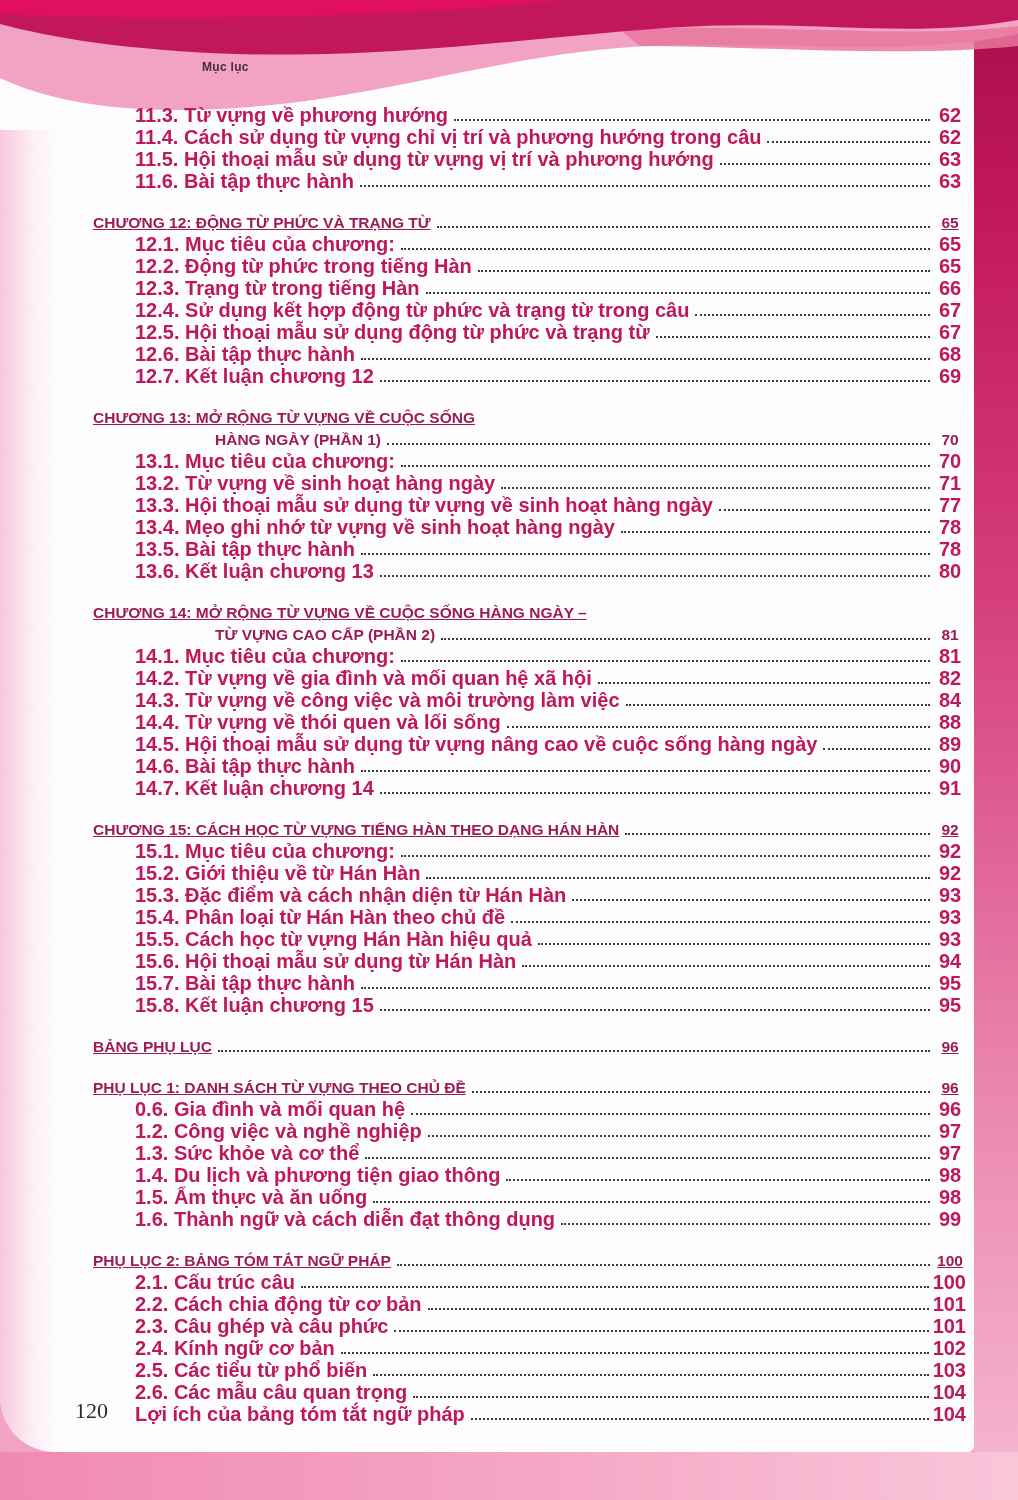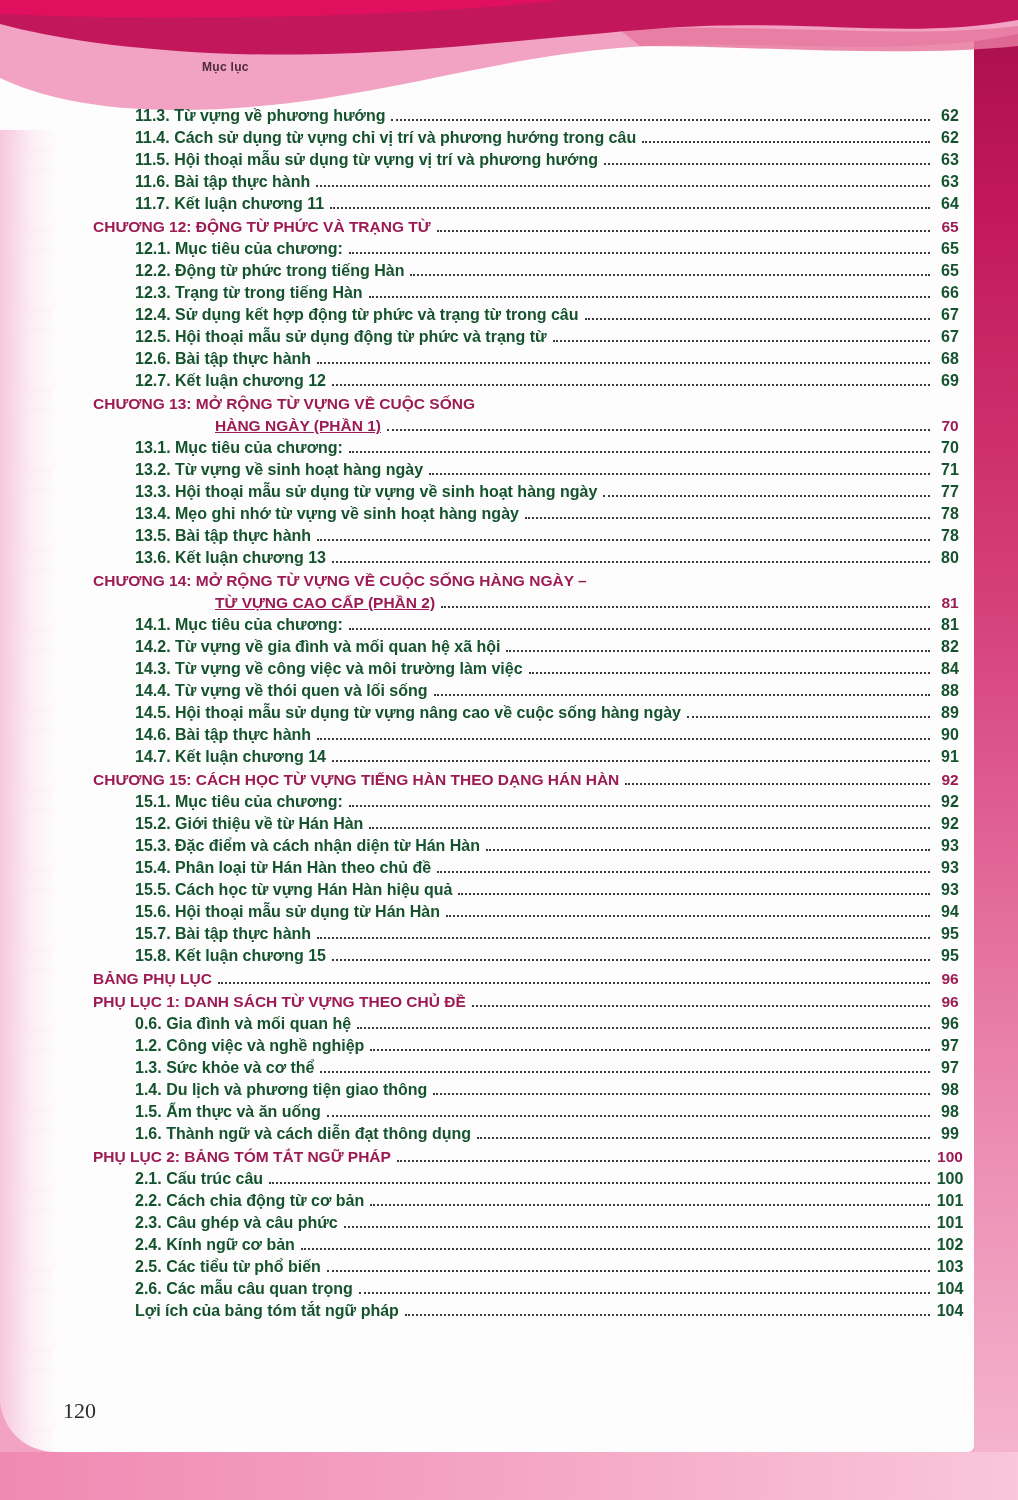--- a/index.html
+++ b/index.html
@@ -41,42 +41,42 @@
     background:linear-gradient(90deg, rgba(242,155,195,.55), rgba(242,155,195,.15) 55%, rgba(242,155,195,0));
     border-bottom-left-radius:55px;
   }
   .top-deco { position:absolute; top:0; left:0; width:1018px; height:160px; z-index:4; display:block; }
   
   .doc-header {
     position:absolute; top:60px; left:158px; z-index:5;
     font-size:12px; font-weight:700; color:#4e2b3b; letter-spacing:.3px;margin-left:44px;
   }
   .page-number {
-    position:absolute; top:1398px; left:63px; z-index:5;
+    position:absolute; top:1398px; left:75px; z-index:5;
     font-family:"Liberation Serif", serif;
     font-size:22px; color:#2b2b2b;
   }
   
   .toc { position:absolute; top:103px; left:93px; width:873px; z-index:5; }
   .row {
     display:flex; align-items:flex-end;
     height:22px; line-height:19px;
-    font-size:16px; font-weight:700; color:#14532d;
+    font-size:20px; font-weight:700; color:#be185d;
   }
   .row .txt { white-space:nowrap; }
   .row .leader {
     flex:1; min-width:12px;
     border-bottom:2.5px dotted #3b3b3b;
     margin:0 4px 4px 6px;
   }
   .row .pg { min-width:32px; text-align:center; font-weight:700; }
   .row.item .txt { padding-left:42px; }
   .row.chapter, .row.chapter-cont { color:#9c1b55; font-size:15.5px; }
-  .row.chapter { margin-top:1px; }
-  .row.chapter-cont .txt { padding-left:122px;text-decoration:underline; }
+  .row.chapter { margin-top:19px;text-decoration:underline; }
+  .row.chapter-cont .txt { padding-left:122px; }
 </style>
 </head>
 <body>
 
 <div class="frame-bg"></div>
 <div class="right-strip"></div>
 <div class="bottom-strip"></div>
 <div class="paper"></div>
 <div class="left-fade"></div>
 
@@ -103,25 +103,20 @@
     <div class="row item">
     <span class="txt">11.5. Hội thoại mẫu sử dụng từ vựng vị trí và phương hướng</span>
     <span class="leader"></span>
     <span class="pg">63</span>
   </div>
     <div class="row item">
     <span class="txt">11.6. Bài tập thực hành</span>
     <span class="leader"></span>
     <span class="pg">63</span>
   </div>
-    <div class="row item">
-    <span class="txt">11.7. Kết luận chương 11</span>
-    <span class="leader"></span>
-    <span class="pg">64</span>
-  </div>
     <div class="row chapter">
     <span class="txt">CHƯƠNG 12: ĐỘNG TỪ PHỨC VÀ TRẠNG TỪ</span>
     <span class="leader"></span>
     <span class="pg">65</span>
   </div>
     <div class="row item">
     <span class="txt">12.1. Mục tiêu của chương:</span>
     <span class="leader"></span>
     <span class="pg">65</span>
   </div>

